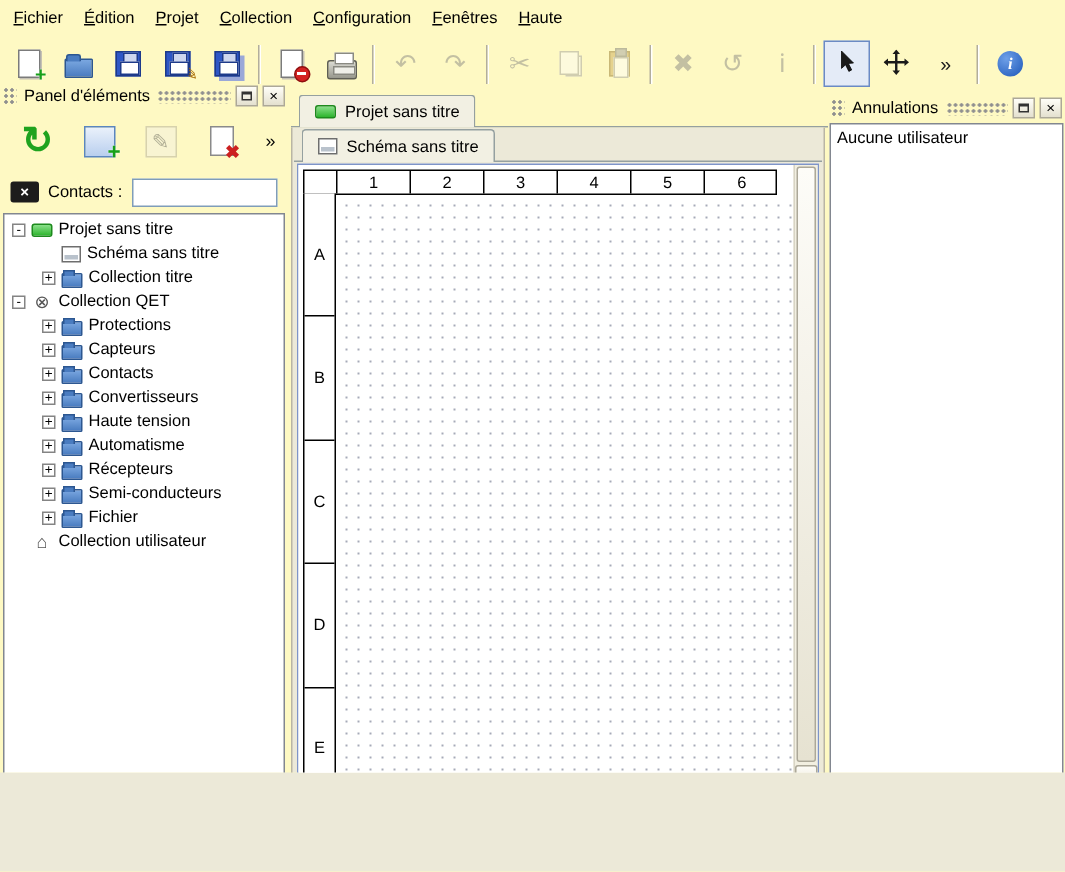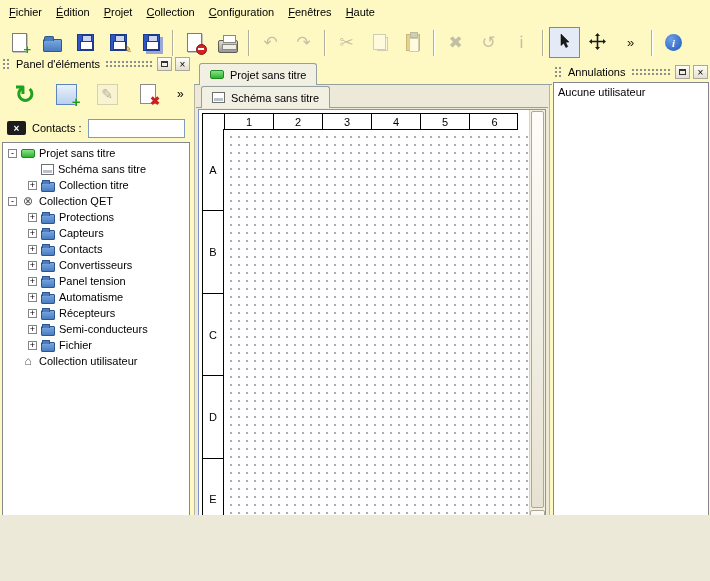--- a/index.html
+++ b/index.html
@@ -295,21 +295,21 @@
       <div class="trow">
         <span class="indent"></span>
         <span class="expander">+</span>
         <span class="ti ti-folder"></span>
         <span>Convertisseurs</span>
       </div>
       <div class="trow">
         <span class="indent"></span>
         <span class="expander">+</span>
         <span class="ti ti-folder"></span>
-        <span>Panel tension</span>
+        <span>Haute tension</span>
       </div>
       <div class="trow">
         <span class="indent"></span>
         <span class="expander">+</span>
         <span class="ti ti-folder"></span>
         <span>Automatisme</span>
       </div>
       <div class="trow">
         <span class="indent"></span>
         <span class="expander">+</span>

